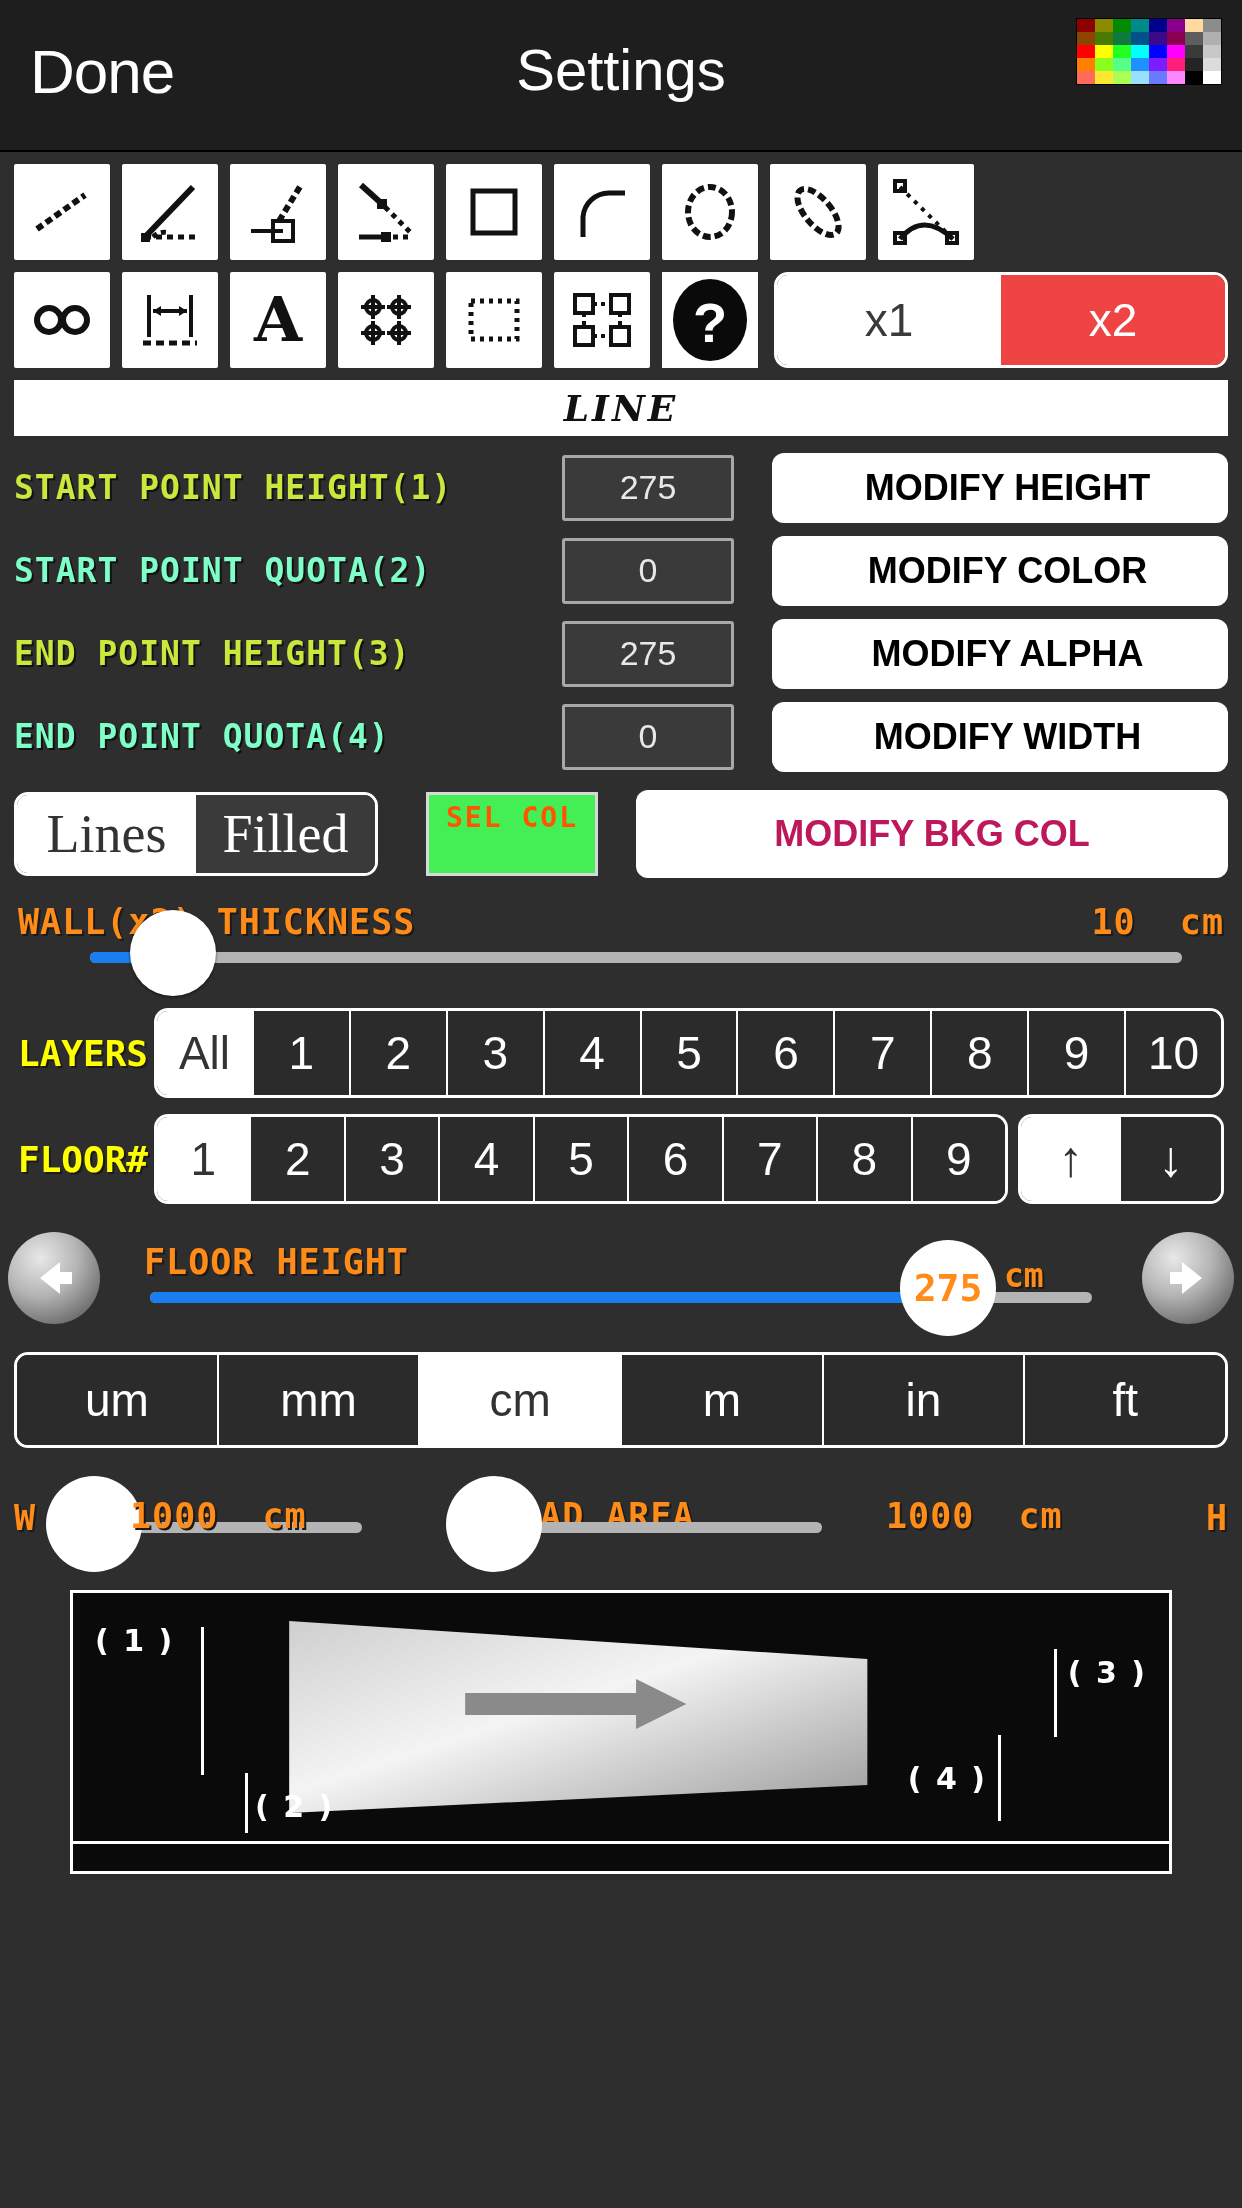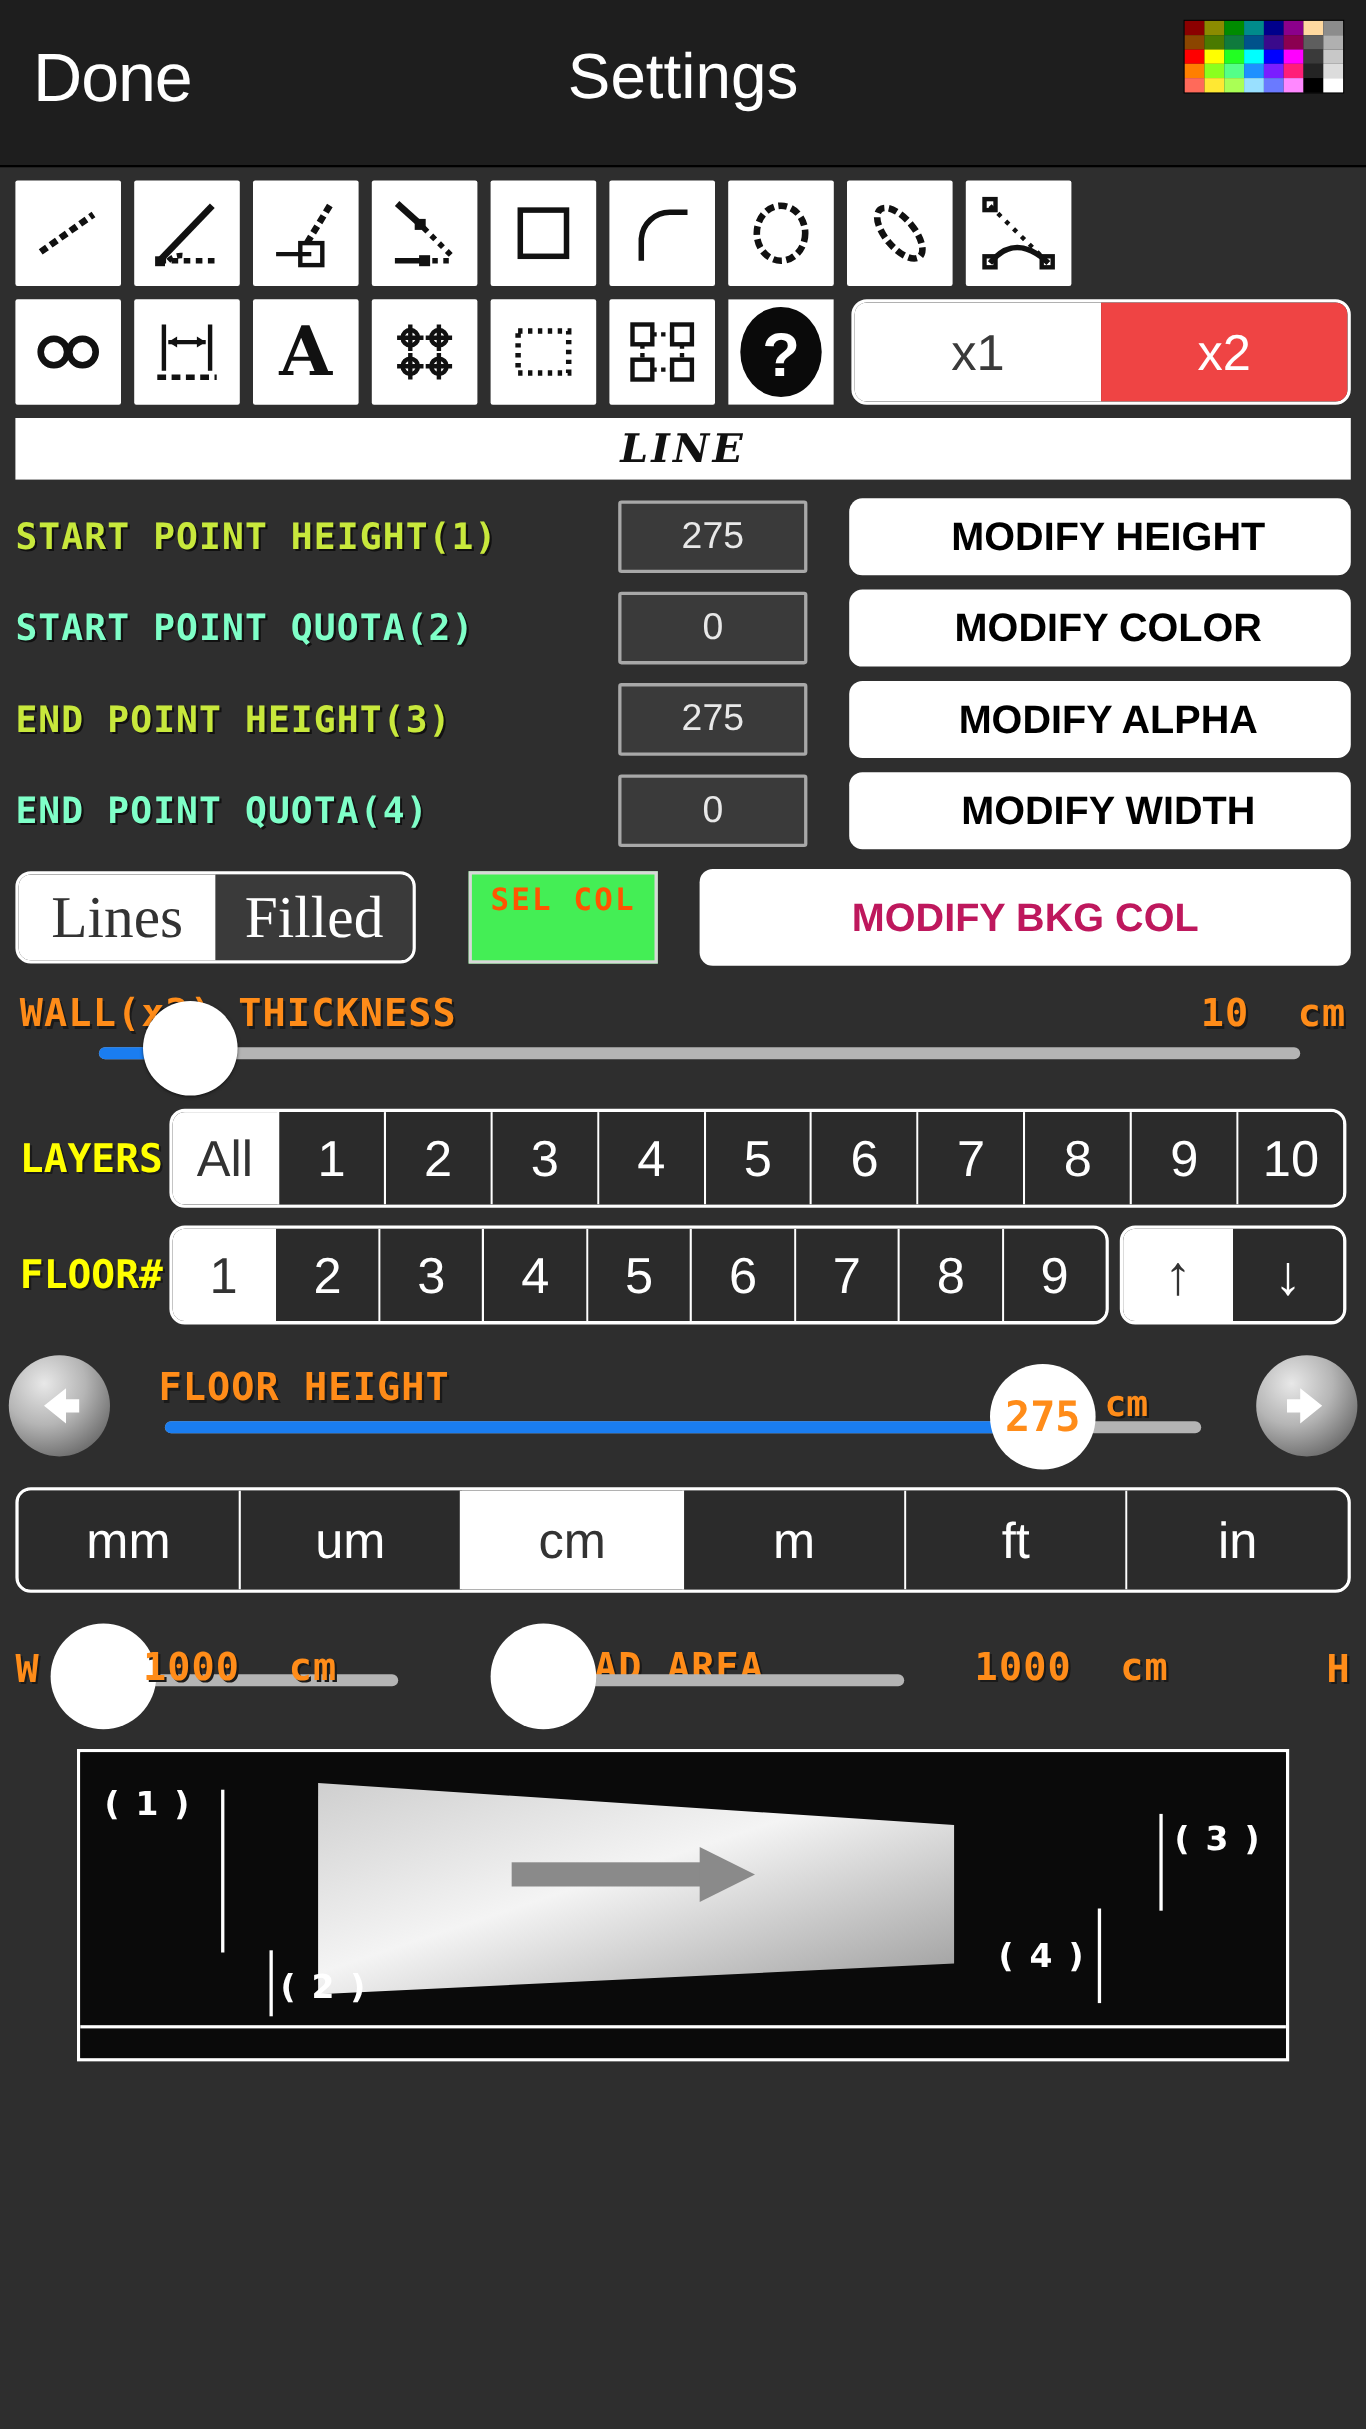--- a/index.html
+++ b/index.html
@@ -519,26 +519,26 @@
     <div class="fh-unit">cm</div>
     <div class="navcirc right">
       <svg width="56" height="56" viewBox="0 0 56 56">
           <path d="M22 12 L42 28 L22 44 L22 34 L10 34 L10 22 L22 22 Z" fill="#fff"></path>
         </svg>
     </div>
   </div>
 
   <div class="unitsrow">
     <div class="units" id="units-ctrl">
+        <div class="off">um</div>
         <div class="off">mm</div>
-        <div class="off">um</div>
         <div class="on">cm</div>
         <div class="off">m</div>
+        <div class="off">in</div>
         <div class="off">ft</div>
-        <div class="off">in</div>
       </div>
   </div>
 
   <div class="cadrow">
     <div class="cad-tx" style="left:14px;top:40px">W</div>
     <div class="cad-track" style="left:92px;width:270px"></div>
     <div class="cad-thumb" style="left:46px"></div>
     <div class="cad-tx" style="left:130px;top:38px"><span>1000</span>&nbsp;&nbsp;<span>cm</span></div>
     <div class="cad-tx" style="left:518px;top:38px">CAD AREA</div>
     <div class="cad-track" style="left:492px;width:330px"></div>

